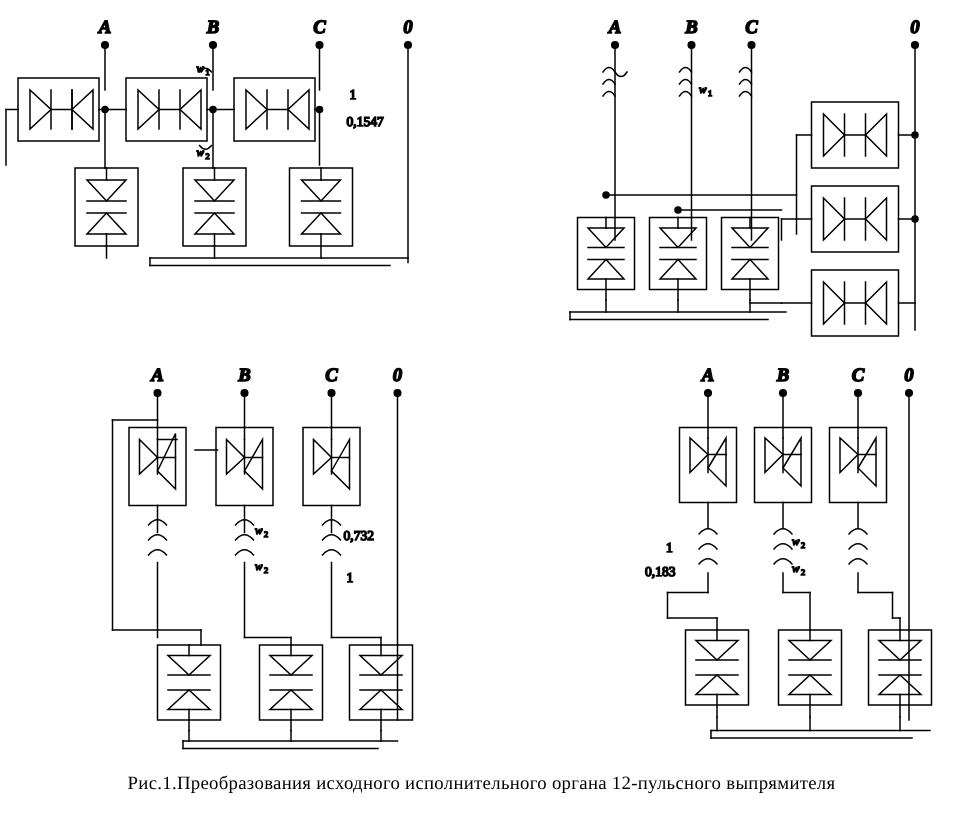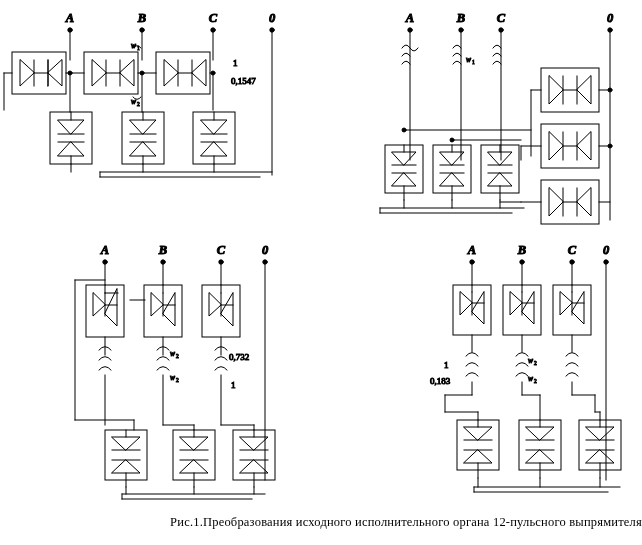--- a/index.html
+++ b/index.html
@@ -24,21 +24,21 @@
   svg#schematic {
     display: block;
     width: 642px;
     height: 545px;
   }
   .caption {
     position: absolute;
     left: 0;
     top: 515px;
     width: 642px;
-    text-align: right;
+    text-align: center;
     font-family: "Liberation Serif", serif;
     font-size: 12.5px;
     color: #000000;
     letter-spacing: 0.2px;
   }
   text {
     font-family: "Liberation Serif", serif;
     fill: #000000;
   }
   .lbl-phase {

